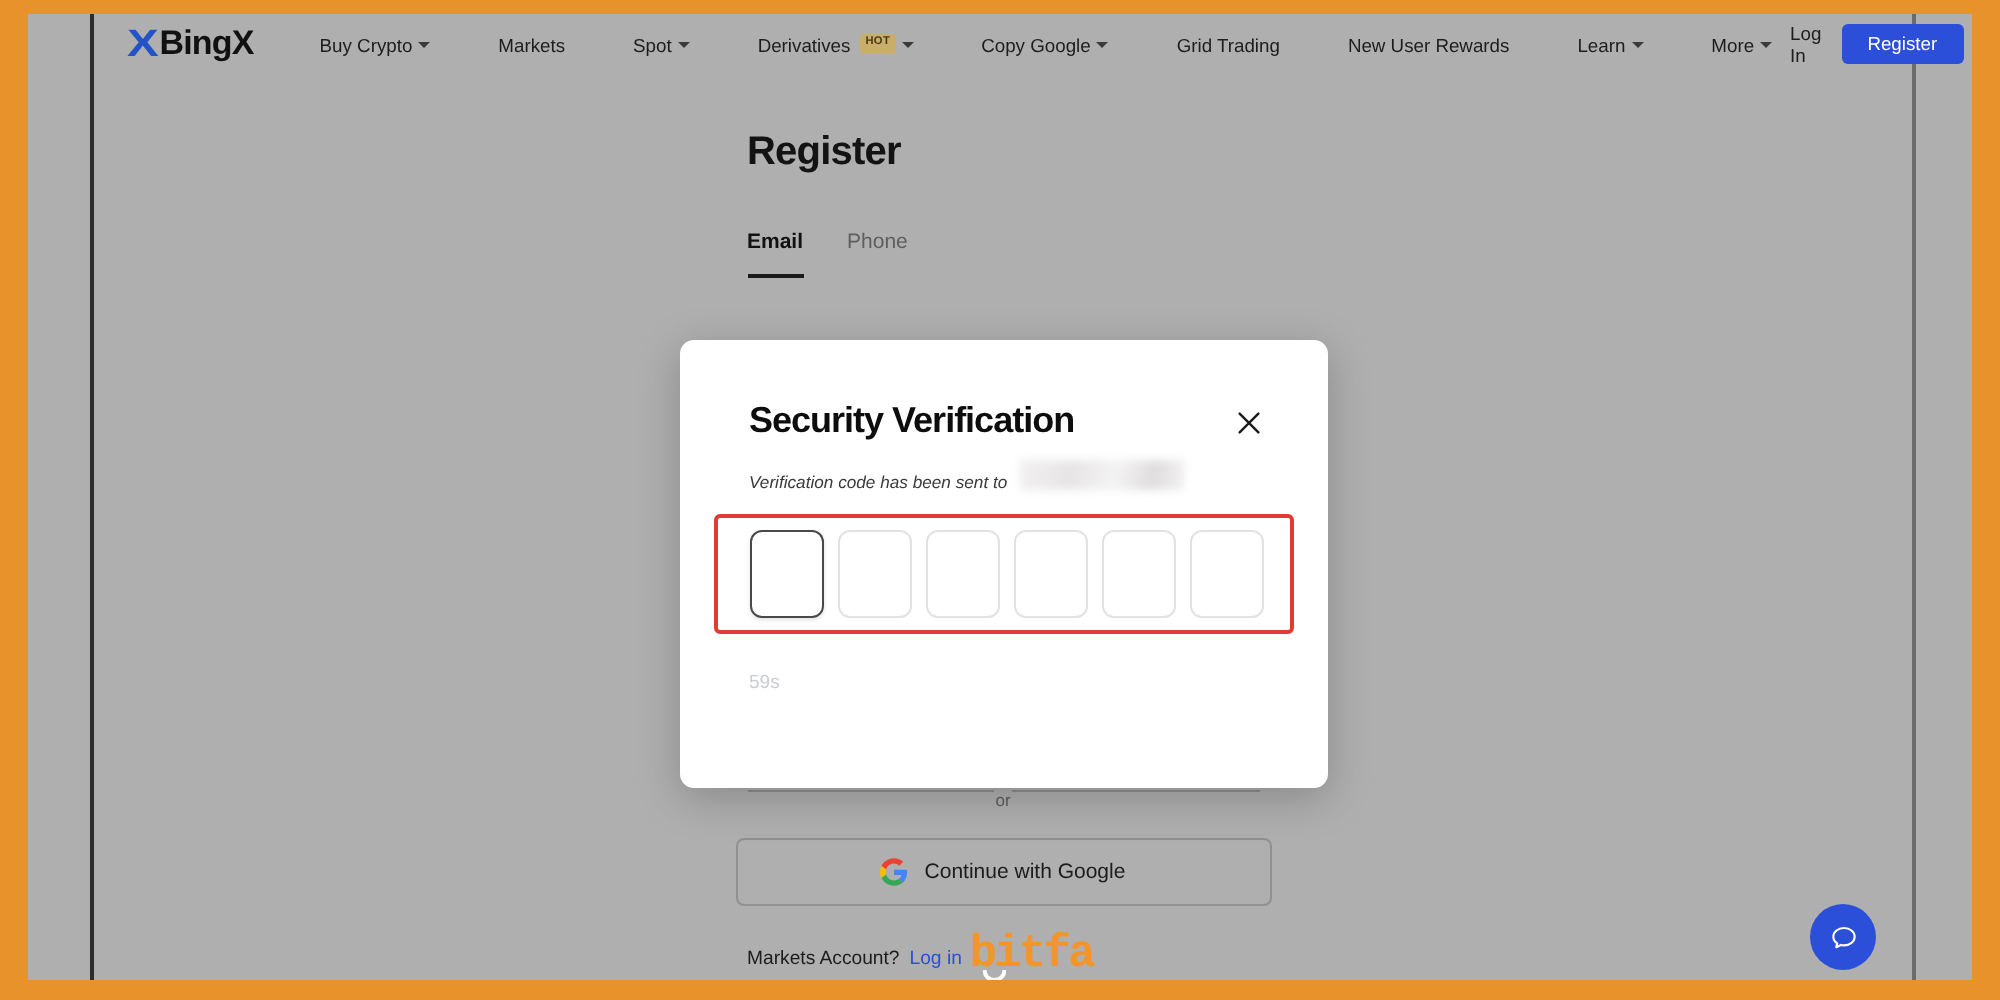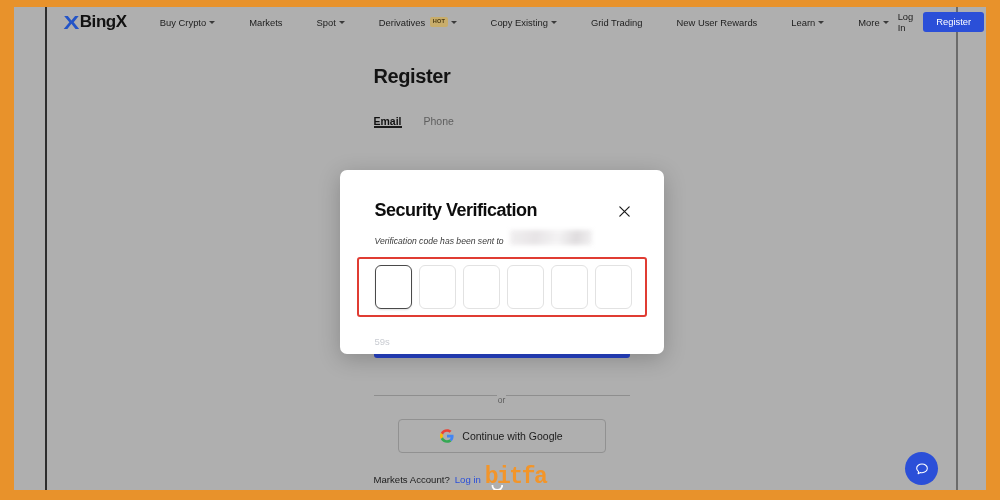--- a/index.html
+++ b/index.html
@@ -86,21 +86,21 @@
   .col {
     position: absolute; left: 50%; transform: translateX(-50%);
     width: 256px; top: 0;
   }
   .page-title {
     font-size: 20px; font-weight: 700; color: #131313;
     letter-spacing: -0.4px; margin-top: 28px;
   }
   .tabs { display: flex; gap: 22px; margin-top: 27px; }
   .tab {
-    font-size: 10.5px; color: #5e5e5e; padding-bottom: 1px; cursor: pointer;
+    font-size: 10.5px; color: #5e5e5e; padding-bottom: 12px; cursor: pointer;
     position: relative;
   }
   .tab.active { color: #111; font-weight: 700; }
   .tab.active::after {
     content: ""; position: absolute; left: 0; right: 0; bottom: 0;
     height: 1.6px; background: #1a1a1a;
   }
 
   
   .submit-btn {
@@ -112,21 +112,21 @@
   
   .or-row {
     position: absolute; left: 50%; transform: translateX(-50%);
     top: 358px; width: 256px; display: flex; align-items: flex-start; gap: 1px;
   }
   .or-line { flex: 1; height: 1px; background: #8e8e8e; }
   .or-text { font-size: 8.5px; color: #5d5d5d; }
 
   .google-btn {
     position: absolute; left: 50%; transform: translateX(-50%);
-    top: 382px; width: 208px; height: 34px;
+    top: 382px; width: 268px; height: 34px;
     border: 1px solid #919191; border-radius: 4px;
     display: flex; align-items: center; justify-content: center; gap: 8px;
     cursor: pointer;
   }
   .google-btn .glabel { font-size: 10.5px; color: #1c1c1c; }
   .gicon { width: 14px; height: 14px; display: block; }
 
   .existing-row {
     position: absolute; left: 50%; transform: translateX(-50%);
     top: 437px; width: 256px;
@@ -155,21 +155,21 @@
     position: absolute; right: 18px; bottom: 5px;
     width: 33px; height: 33px; border-radius: 50%;
     background: #2B4FD8;
     display: flex; align-items: center; justify-content: center;
     cursor: pointer;
   }
 
   
   .modal {
     position: absolute; left: 50%; transform: translateX(-50%);
-    top: 133px; width: 324px; height: 184px;
+    top: 133px; width: 324px; height: 224px;
     background: #ffffff; border-radius: 7px;
     box-shadow: 0 5px 22px rgba(0,0,0,.22);
     z-index: 20;
   }
   .modal-title {
     position: absolute; left: 35px; top: 30px;
     font-size: 18px; font-weight: 700; color: #0d0d0d;
     letter-spacing: -0.5px;
   }
   .modal-close {
@@ -243,21 +243,21 @@
           <span class="caret"></span>
         </div>
 
         <div class="navitem">
           <span>Derivatives</span>
           <span class="hotbadge">HOT</span>
           <span class="caret"></span>
         </div>
 
         <div class="navitem">
-          <span>Copy Existing</span>
+          <span>Copy Google</span>
           <span class="caret"></span>
         </div>
 
         <div class="navitem">
           <span>Grid Trading</span>
         </div>
 
         <div class="navitem">
           <span>New User Rewards</span>
         </div>

